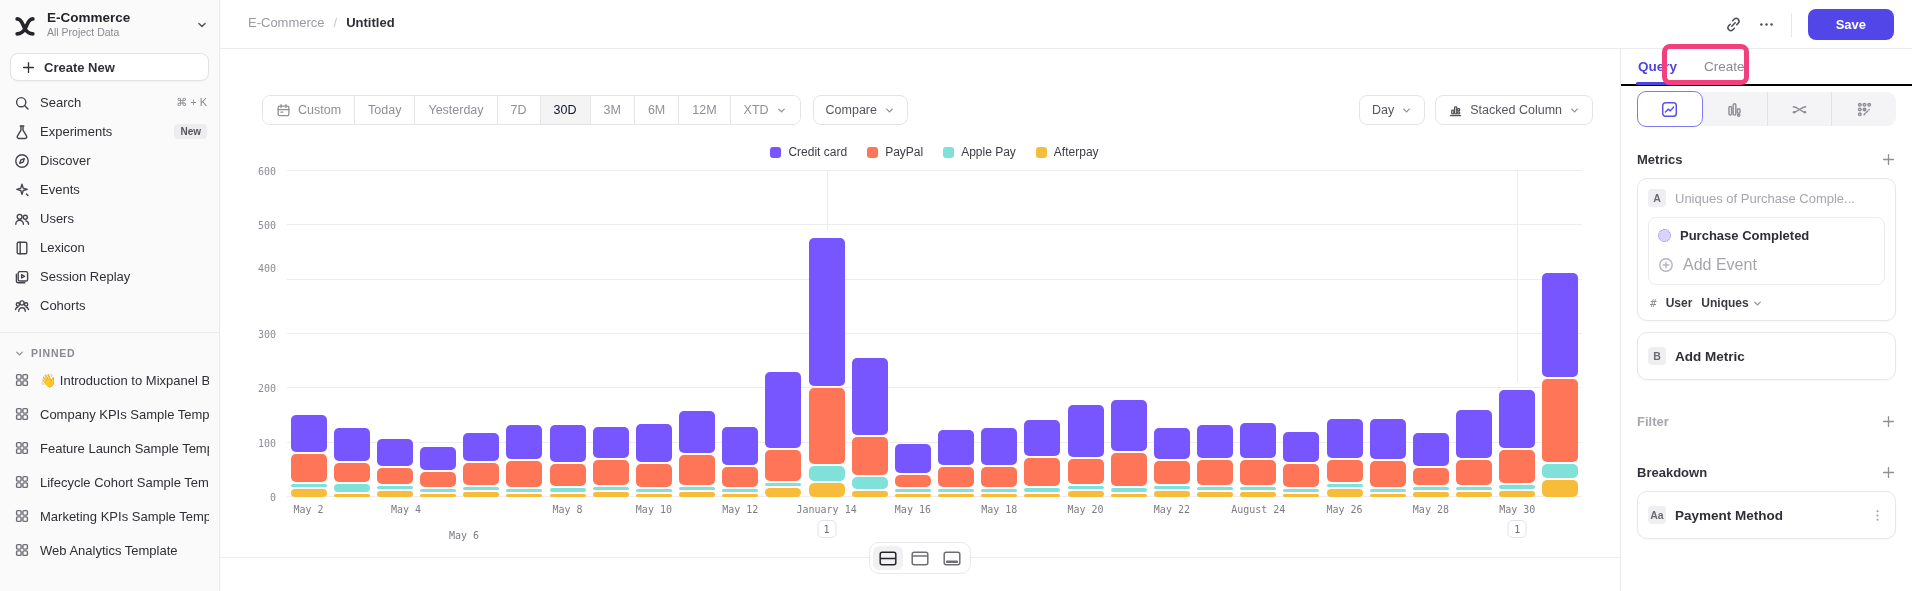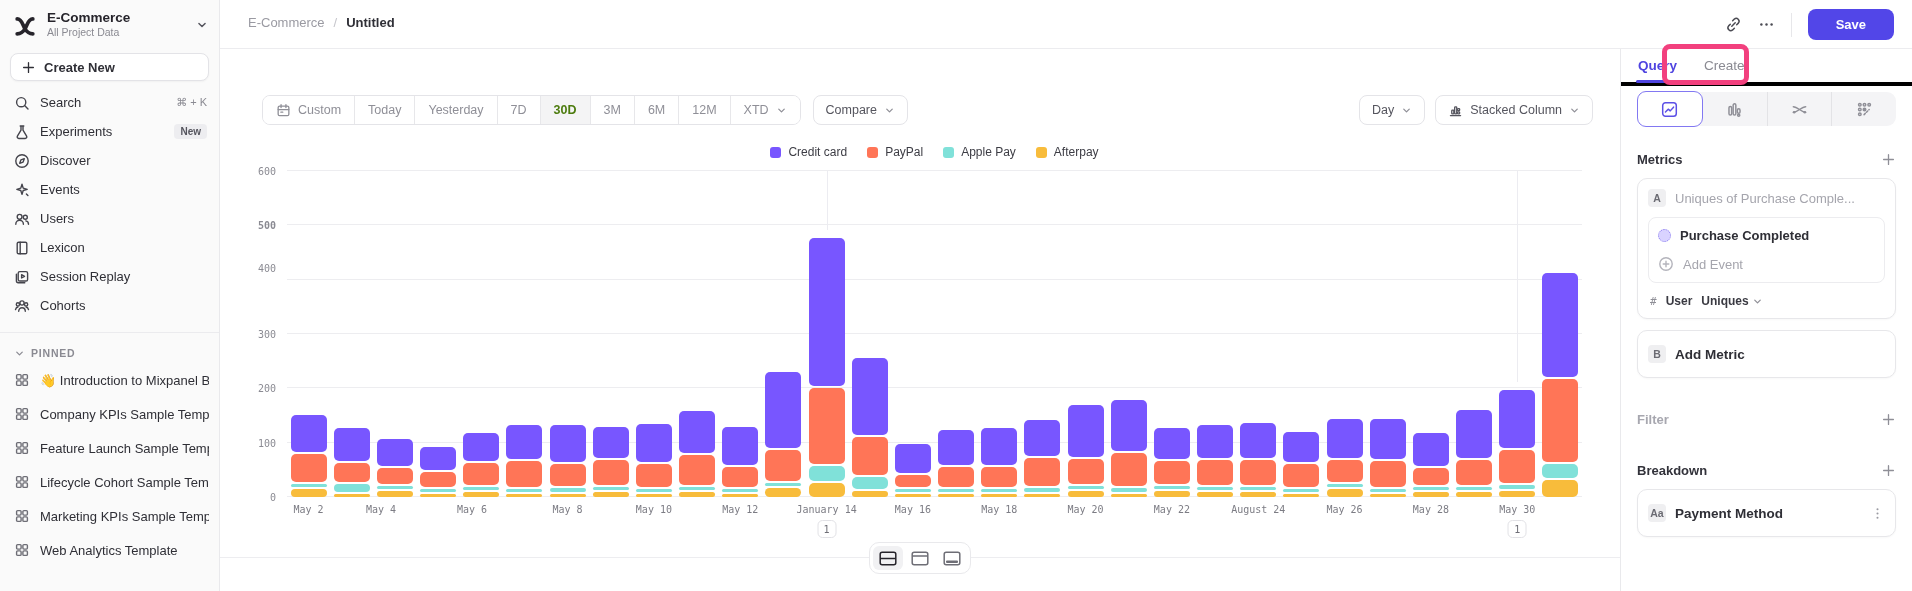--- a/index.html
+++ b/index.html
@@ -43,21 +43,21 @@
   .hdiv{width:1px;height:24px;background:#e7e7ea}
   .save-btn{background:#5246e8;color:#fff;border:none;border-radius:8px;font-size:13px;font-weight:600;
     padding:8px 28px;cursor:pointer;font-family:inherit}
   
   .main{position:absolute;left:220px;top:49px;width:1400px;height:542px;background:#fff}
   .toolbar{position:absolute;left:42px;right:27px;top:46px;height:30px;display:flex;align-items:center}
   .seg{display:flex;height:30px;border:1px solid #e4e4e8;border-radius:8px;overflow:hidden;background:#fff}
   .seg-btn{display:flex;align-items:center;gap:7px;padding:0 13px;font-size:12.5px;color:#8f8f97;cursor:pointer;
     border-right:1px solid #e7e7ea;background:#fff;white-space:nowrap}
   .seg-btn:last-child{border-right:none}
-  .seg-btn.active{background:#f4f4f5;color:#4d7c0f;font-weight:700}
+  .seg-btn.active{background:#f4f4f5;color:#0f172a;font-weight:400}
   .tb-btn{display:flex;align-items:center;gap:7px;height:30px;border:1px solid #e4e4e8;border-radius:8px;
     padding:0 12px;font-size:12.5px;color:#55555e;background:#fff;cursor:pointer;white-space:nowrap}
   .tb-btn .chev{color:#8f8f97}
   .tright{margin-left:auto;display:flex;gap:10px}
   .legend{position:absolute;left:67px;top:96px;width:1295px;display:flex;justify-content:center;gap:20px}
   .leg-item{display:flex;align-items:center;gap:7px;font-size:12px;color:#3c3c44;font-weight:500}
   .leg-sw{width:11px;height:11px;border-radius:3px}
   .plot{position:absolute;left:67px;top:122px;width:1295px;height:326px}
   .gline{position:absolute;left:0;right:0;height:1px;background:#ededf0}
   .gtick{position:absolute;right:calc(100% + 11px);transform:translateY(-50%);
@@ -71,21 +71,21 @@
     border:1px solid #e2e2e6;border-radius:5px;background:#fff;display:flex;align-items:center;justify-content:center;
     font-family:"DejaVu Sans Mono",monospace;font-size:10px;color:#6e6e76;cursor:pointer}
   .bottom-div{position:absolute;left:0;right:0;top:508px;border-top:1px solid #ededf0}
   .layout-pill{position:absolute;left:50%;top:493px;transform:translateX(-50%);background:#fff;
     border:1px solid #e9e9ec;border-radius:10px;padding:3px;display:flex;gap:2px}
   .lay-btn{width:30px;height:24px;border-radius:6px;display:flex;align-items:center;justify-content:center;
     color:#6e6e76;cursor:pointer}
   .lay-btn.active{background:#f1f1f3;color:#26242b}
   
   .rpanel{position:absolute;left:1620px;top:49px;width:292px;height:542px;background:#fff;border-left:1px solid #e9e9ec}
-  .rtabs{display:flex;gap:27px;height:37px;align-items:center;padding-left:17px;border-bottom:4px solid #000000;position:relative}
+  .rtabs{display:flex;gap:27px;height:37px;align-items:center;padding-left:17px;border-bottom:2px solid #000000;position:relative}
   .rtab{font-size:13.5px;color:#8a8a92;cursor:pointer}
   .rtab.active{color:#4f44e0;font-weight:600}
   .rtab-underline{position:absolute;left:15px;bottom:-1px;width:42px;height:3px;background:#4f44e0;border-radius:2px}
   .ctabs{margin:6px 16px 0 16px;height:34px;background:#f4f4f6;border-radius:9px;display:flex}
   .ctab{flex:1;display:flex;align-items:center;justify-content:center;color:#8f8f97;cursor:pointer;
     border-right:1px solid #e3e3e6}
   .ctab:last-child{border-right:none}
   .ctab.active{background:#fff;border:1.5px solid #8278f2;border-radius:9px;color:#5c50e6;margin:-1px 0;border-right:1.5px solid #8278f2}
   .rsection{padding:0 16px}
   .sec-hdr{display:flex;align-items:center;justify-content:space-between;font-size:13px;font-weight:700;color:#32323a}
@@ -95,21 +95,21 @@
     box-shadow:0 1px 2px rgba(0,0,0,.03)}
   .mrow{display:flex;align-items:center;gap:9px}
   .mbadge{width:18px;height:18px;background:#efeff1;border-radius:4px;display:flex;align-items:center;
     justify-content:center;font-size:10.5px;font-weight:600;color:#6b6b73;flex:none}
   .ph{font-size:13px;color:#a5a5ad}
   .inner-card{border:1px solid #ececef;border-radius:8px;margin-top:10px;padding:10px 9px}
   .event-dot{width:13px;height:13px;border-radius:50%;border:1.5px dotted #8577ee;background:#d9d3ff;flex:none}
   .ev-name{font-size:13px;font-weight:600;color:#2f2f36}
   .addev{margin-top:13px;color:#a5a5ad}
   .addev .ic{color:#b4b4bc}
-  .addev span{font-size:13px}
+  .addev span{font-size:16px}
   .uniq{margin-top:11px;padding-left:2px;display:flex;align-items:center;gap:9px}
   .hash{font-family:"DejaVu Sans Mono",monospace;font-size:11px;color:#8f8f97}
   .uniq b{font-size:12px;font-weight:600;color:#3a3a42}
   .uniq .wchev{display:flex;align-items:center;gap:3px;cursor:pointer}
   .card-line{font-size:13.5px;font-weight:600;color:#2f2f36;flex:1}
   .kebab{color:#9a9aa2;cursor:pointer}
   .annotation-box{position:absolute;left:1662px;top:44px;width:87px;height:41px;border:5px solid #f2407e;
     border-radius:8px;z-index:60;pointer-events:none}
   .chev{color:#8f8f97}
 </style>
@@ -430,21 +430,21 @@
       <div class="gtick" style="bottom: 0px; transform: translateY(50%);">0</div>
       <div class="gline" style="bottom: 54.3333px;"></div>
       <div class="gtick" style="bottom: 54.3333px; transform: translateY(50%);">100</div>
       <div class="gline" style="bottom: 108.667px;"></div>
       <div class="gtick" style="bottom: 108.667px; transform: translateY(50%);">200</div>
       <div class="gline" style="bottom: 163px;"></div>
       <div class="gtick" style="bottom: 163px; transform: translateY(50%);">300</div>
       <div class="gline" style="bottom: 217.333px;"></div>
       <div class="gtick" style="bottom: 229px; transform: translateY(50%);">400</div>
       <div class="gline" style="bottom: 271.667px;"></div>
-      <div class="gtick" style="bottom: 271.667px; transform: translateY(50%); font-weight: bold;">500</div>
+      <div class="gtick" style="bottom: 271.667px; transform: translateY(50%);">500</div>
       <div class="gline" style="bottom: 326px;"></div>
       <div class="gtick" style="bottom: 326px; transform: translateY(50%);">600</div>
       <div class="guide" style="left: 539.583px; height: 59.2px;"></div>
       <div class="guide" style="left: 1230.25px; height: 210.79px;"></div>
       <div class="col" style="left: 0px; width: 43.1667px;">
         <div class="seg-blk" style="height: 7.78px; background: rgb(248, 188, 59);"></div>
         <div class="seg-blk" style="height: 3px; background: rgb(128, 225, 217);"></div>
         <div class="seg-blk" style="height: 27.8833px; background: rgb(255, 117, 87);"></div>
         <div class="seg-blk" style="height: 37.6633px; background: rgb(120, 86, 255);"></div>
       </div>
@@ -454,34 +454,34 @@
         <div class="seg-blk" style="height: 7.78px; background: rgb(128, 225, 217);"></div>
         <div class="seg-blk" style="height: 19.7333px; background: rgb(255, 117, 87);"></div>
         <div class="seg-blk" style="height: 32.23px; background: rgb(120, 86, 255);"></div>
       </div>
       <div class="col" style="left: 86.3333px; width: 43.1667px;">
         <div class="seg-blk" style="height: 6.15px; background: rgb(248, 188, 59);"></div>
         <div class="seg-blk" style="height: 3px; background: rgb(128, 225, 217);"></div>
         <div class="seg-blk" style="height: 15.93px; background: rgb(255, 117, 87);"></div>
         <div class="seg-blk" style="height: 26.7967px; background: rgb(120, 86, 255);"></div>
       </div>
-      <div class="xlab" style="left: 94px;">May 4</div>
+      <div class="xlab" style="left: 119px;">May 4</div>
       <div class="col" style="left: 129.5px; width: 43.1667px;">
         <div class="seg-blk" style="height: 3.43333px; background: rgb(248, 188, 59);"></div>
         <div class="seg-blk" style="height: 3px; background: rgb(128, 225, 217);"></div>
         <div class="seg-blk" style="height: 14.3px; background: rgb(255, 117, 87);"></div>
         <div class="seg-blk" style="height: 23.5367px; background: rgb(120, 86, 255);"></div>
       </div>
       <div class="col" style="left: 172.667px; width: 43.1667px;">
         <div class="seg-blk" style="height: 4.52px; background: rgb(248, 188, 59);"></div>
         <div class="seg-blk" style="height: 3px; background: rgb(128, 225, 217);"></div>
         <div class="seg-blk" style="height: 22.45px; background: rgb(255, 117, 87);"></div>
         <div class="seg-blk" style="height: 28.4267px; background: rgb(120, 86, 255);"></div>
       </div>
-      <div class="xlab" style="left: 185px;">May 6</div>
+      <div class="xlab" style="left: 177px; margin-top: 26px;">May 6</div>
       <div class="col" style="left: 215.833px; width: 43.1667px;">
         <div class="seg-blk" style="height: 3.43333px; background: rgb(248, 188, 59);"></div>
         <div class="seg-blk" style="height: 3px; background: rgb(128, 225, 217);"></div>
         <div class="seg-blk" style="height: 25.1667px; background: rgb(255, 117, 87);"></div>
         <div class="seg-blk" style="height: 34.4033px; background: rgb(120, 86, 255);"></div>
       </div>
       <div class="col" style="left: 259px; width: 43.1667px;">
         <div class="seg-blk" style="height: 3.43333px; background: rgb(248, 188, 59);"></div>
         <div class="seg-blk" style="height: 3.43333px; background: rgb(128, 225, 217);"></div>
         <div class="seg-blk" style="height: 22.45px; background: rgb(255, 117, 87);"></div>

